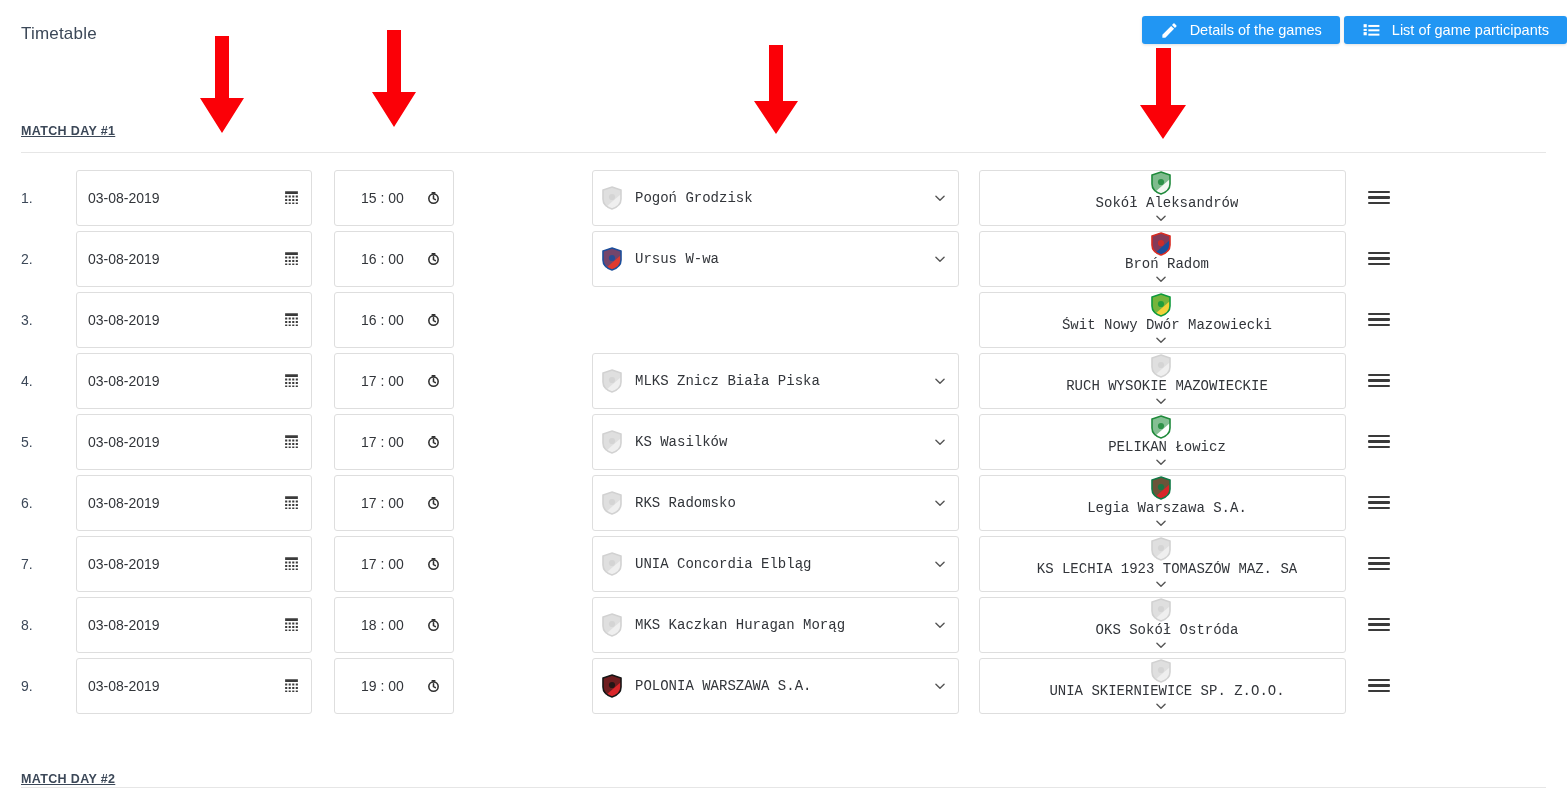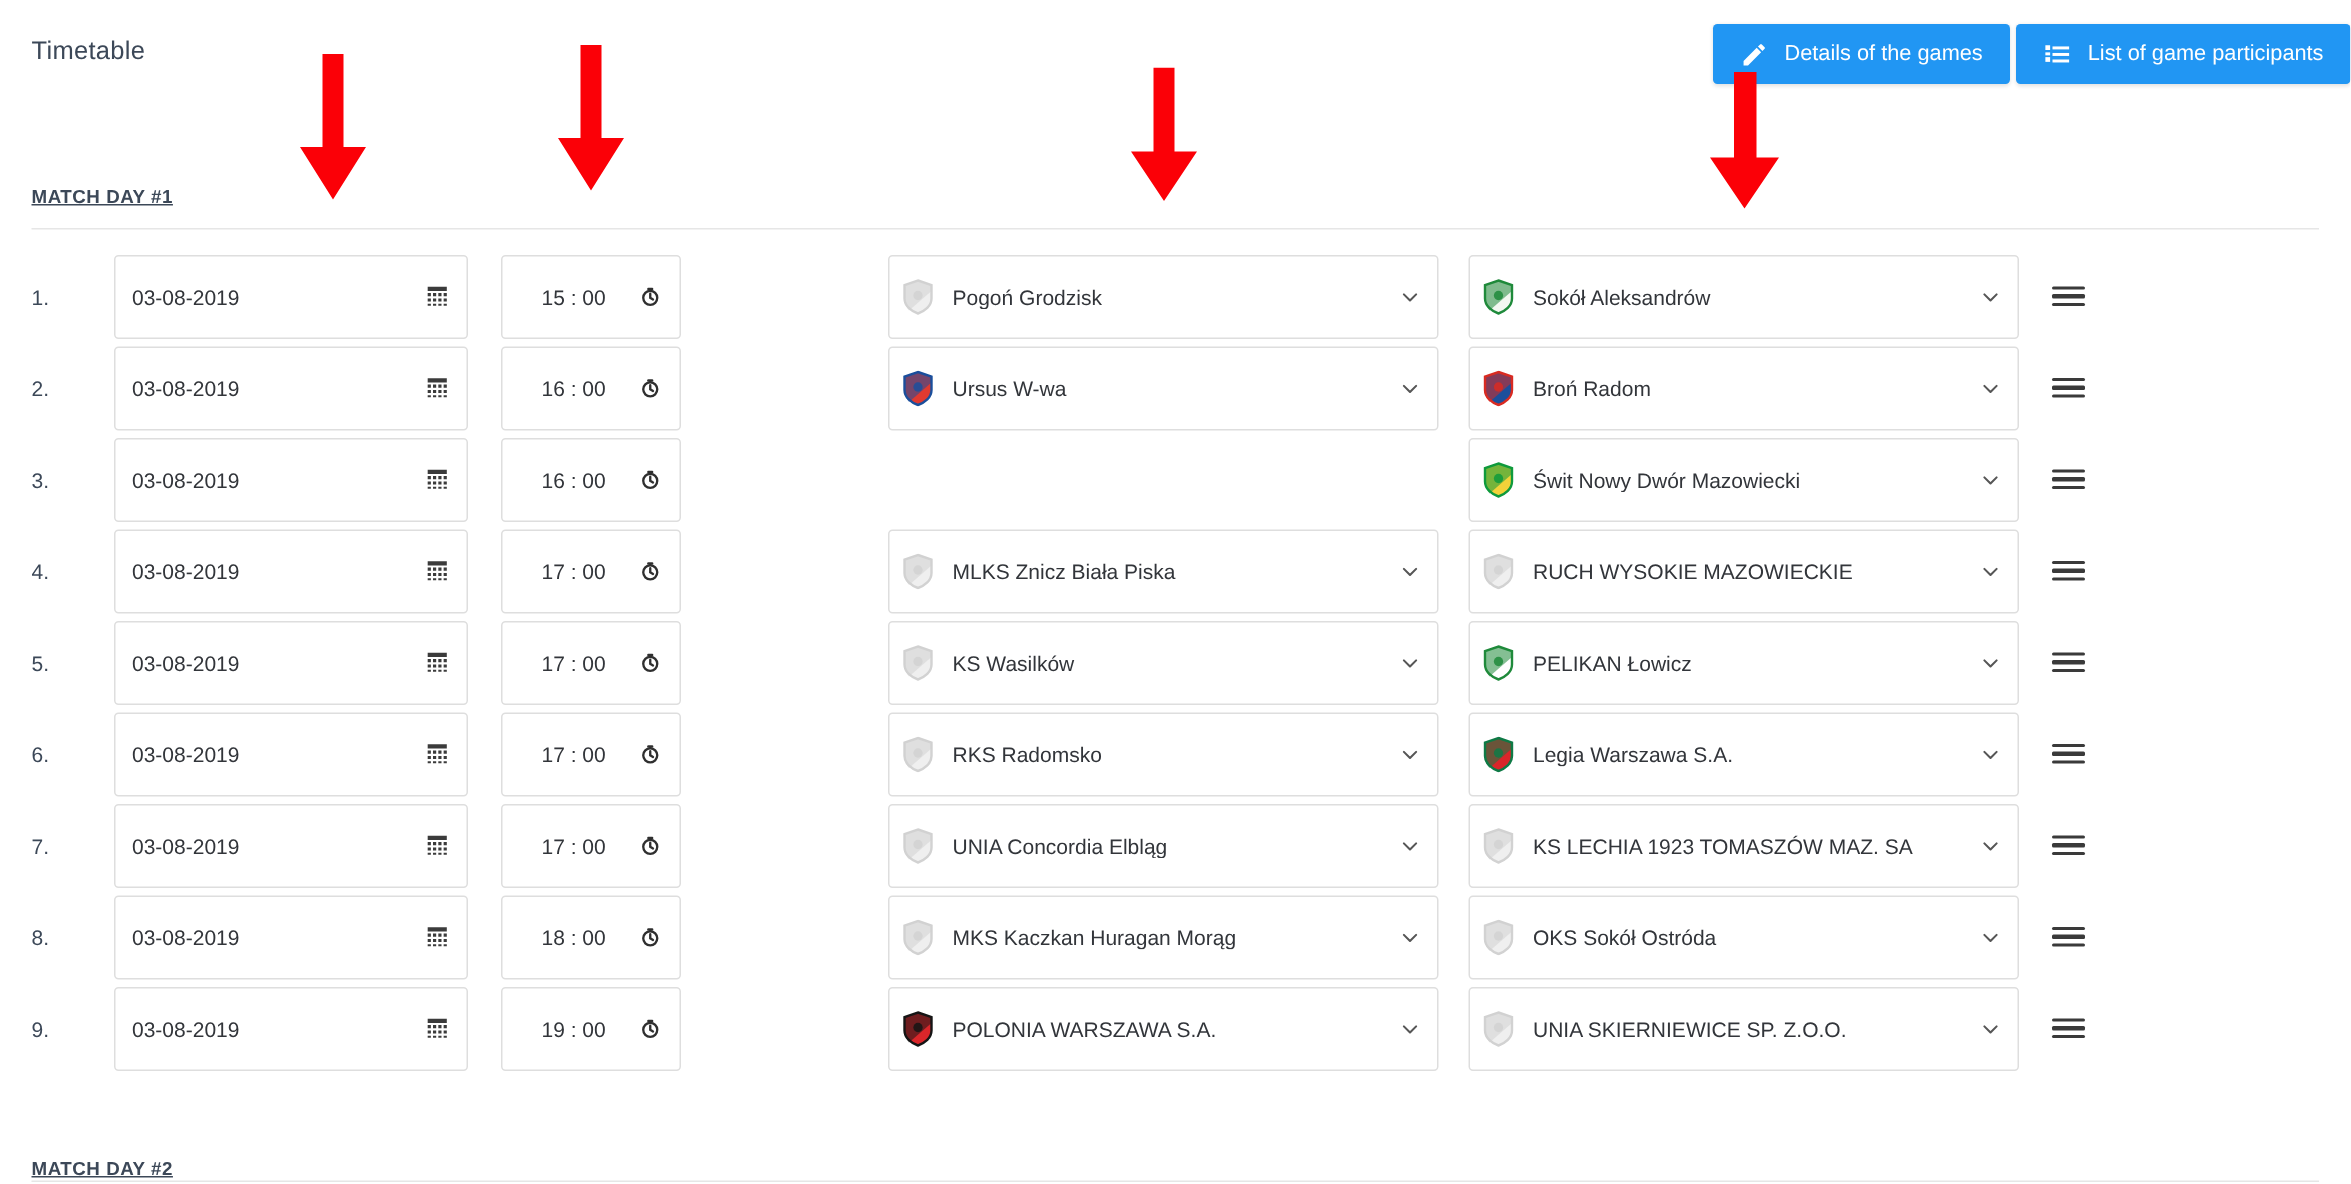--- a/index.html
+++ b/index.html
@@ -36,21 +36,21 @@
     align-items: stretch;
   }
   .btn {
     display: flex;
     align-items: center;
     gap: 11px;
     background: #2196f3;
     color: #ffffff;
     border: none;
     border-radius: 3px;
-    height: 40px;
+    height: 28px;
     padding: 0 18px;
     font-size: 14.5px;
     font-family: "Liberation Sans", sans-serif;
     cursor: pointer;
     white-space: nowrap;
     box-shadow: 0 1px 3px rgba(0,0,0,0.13);
   }
   .btn svg { display: block; flex: 0 0 auto; }
 
   
@@ -96,23 +96,23 @@
     border-radius: 3px;
     height: 56px;
     padding: 0 11px;
     font-size: 14px;
     color: #32353a;
   }
   .field .val { flex: 1 1 auto; white-space: nowrap; overflow: hidden; }
   .f-date  { left: 76px;  width: 236px; }
   .f-time  { left: 334px; width: 120px; }
   .f-team1 { left: 592px; width: 367px; }
-  .f-team2 { left: 979px; width: 367px; }
+  .f-team2 { left: 979px; width: 367px; flex-direction: column; }
   .f-time .val { padding-left: 15px; }
-  .sel { cursor: pointer; padding-left: 8px; }
+  .sel { cursor: pointer; padding-left: 8px; font-family: Liberation Mono, monospace; }
   .sel .val { padding-left: 12px; }
 
   .crest { flex: 0 0 auto; width: 22px; height: 24px; display: block; }
   .ico   { flex: 0 0 auto; display: block; opacity: 0.92; }
   .chev  { flex: 0 0 auto; display: block; color: #5a5a5a; }
 
   .drag-handle {
     position: absolute;
     left: 1368px;
     width: 22px;

